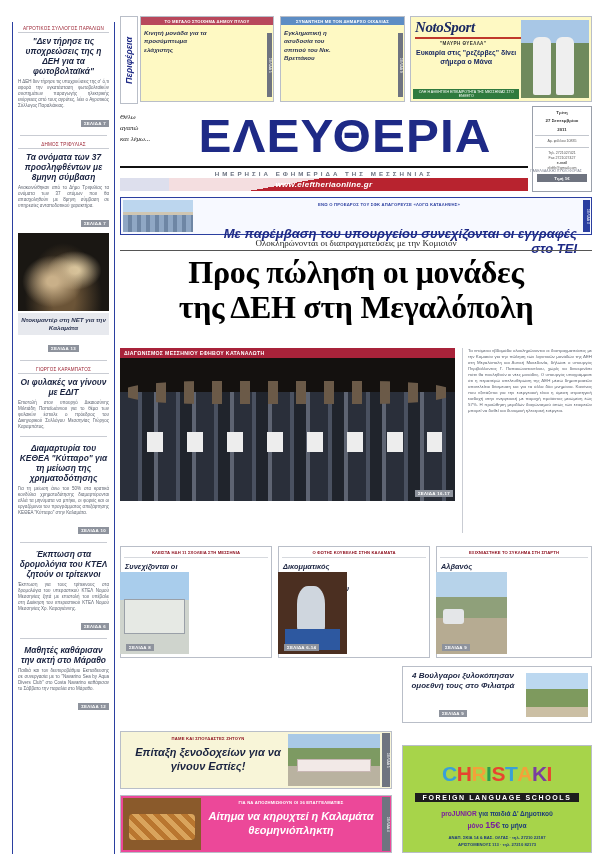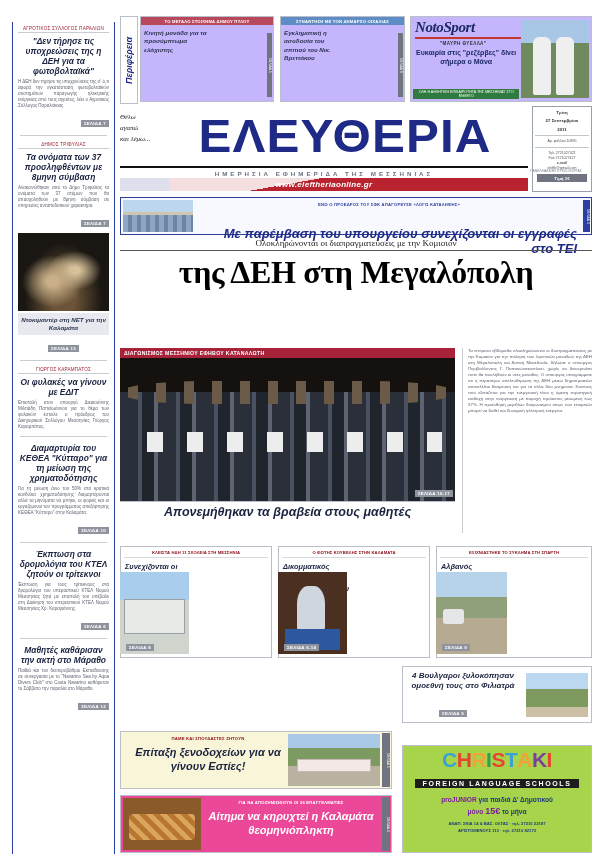--- a/index.html
+++ b/index.html
@@ -45,21 +45,21 @@
       radial-gradient(ellipse at 62% 48%, #d8c49c 0 6%, transparent 34%),
       radial-gradient(ellipse at 50% 85%, #6b5437 0 18%, transparent 60%);
   }
   .sb-cap{
     background:#e7e9ee;font-size:6.2px;line-height:8px;font-style:italic;
     font-weight:bold;color:#2a3350;text-align:center;padding:3px 2px;
   }
 
   
   .topads{position:absolute;left:120px;top:14px;width:472px;height:90px;}
-  .ad{position:absolute;box-sizing:border-box;border:1px solid #b9bec8;background:#c4b5fd;}
+  .ad{position:absolute;box-sizing:border-box;border:1px solid #b9bec8;background:#fef9c3;}
   .ad-hd{font-size:4.2px;color:#fff;text-align:center;padding:1.5px 0;letter-spacing:.2px;font-weight:bold;}
   .ad-hd.red{background:#b8485c;}
   .ad-hd.blue{background:#5d8dc4;}
   .ad-txt{
     font-size:6.2px;line-height:8.4px;font-style:italic;font-weight:bold;
     color:#2d3552;padding:4px 3px;
   }
   .ad-img{position:absolute;right:3px;top:16px;width:50%;bottom:4px;}
   .img-town{
     background:
@@ -315,21 +315,21 @@
     background:repeating-linear-gradient(45deg,#d9a45c 0 5px,#b9762f 5px 10px);
     border-radius:4px;
   }
 
   
   .christaki{
     position:absolute;left:402px;top:745px;width:190px;height:108px;
     border:1px solid #b9bec8;background:#a7d44a;box-sizing:border-box;
     text-align:center;overflow:hidden;
   }
-  .ch-logo{font-size:21px;font-weight:bold;letter-spacing:-.5px;margin-top:2px;
+  .ch-logo{font-size:21px;font-weight:bold;letter-spacing:-.5px;margin-top:16px;
     font-family:"Liberation Sans", sans-serif;}
   .ch-logo b{display:inline-block;}
   .ch-sub{
     background:#1d1d1d;color:#fff;font-size:7px;font-weight:bold;letter-spacing:1.6px;
     display:inline-block;padding:1px 8px;margin-top:1px;
   }
   .ch-line1{font-size:6.6px;color:#7a1f9e;font-weight:bold;margin-top:6px;}
   .ch-line1 em{color:#b8232f;font-style:normal;}
   .ch-line2{font-size:6.6px;color:#b8232f;font-weight:bold;margin-top:3px;}
   .ch-line2 b{color:#7a1f9e;font-size:9px;}
@@ -457,33 +457,33 @@
   <div class="bluestrip">
     <div class="bs-photo"></div>
     <div class="bs-kicker">ΕΝΩ Ο ΠΡΟΕΔΡΟΣ ΤΟΥ ΣΦΚ ΑΠΑΓΟΡΕΥΣΕ «ΛΟΓΩ ΚΑΤΑΛΗΨΗΣ»</div>
     <div class="bs-head">Με παρέμβαση του υπουργείου συνεχίζονται οι εγγραφές στο ΤΕΙ</div>
     <div class="bs-side">ΣΕΛΙΔΑ 3</div>
   </div>
 
   <div class="lead">
     <div class="lead-kicker">Ολοκληρώνονται οι διαπραγματεύσεις με την Κομισιόν</div>
     <div class="lead-head">
+      <div>Προς πώληση οι μονάδες</div>
       <div>της ΔΕΗ στη Μεγαλόπολη</div>
     </div>
   </div>
 
   <div class="leadphoto">
     <div class="lp-hd">ΔΙΑΓΩΝΙΣΜΟΣ ΜΕΣΣΗΝΙΟΥ ΕΦΗΒΟΥ ΚΑΤΑΝΑΛΩΤΗ</div>
     <div class="lp-img">
       <div class="crowd"></div>
         <div class="heads"></div>
         <div class="papers"></div>
       <div style="position:absolute;right:2px;bottom:2px;"><span class="page-ref">ΣΕΛΙΔΑ 16-17</span></div>
     </div>
-    <div class="lp-cap">Απονεμήθηκαν τα βραβεία στους μαθητές</div>
   </div>
 
   <div class="rightcol">
     <div class="rc-body blur-text">Τα επόμενα εβδομάδα ολοκληρώνονται οι διαπραγματεύσεις με την Κομισιόν για την πώληση των λιγνιτικών μονάδων της ΔΕΗ στη Μεγαλόπολη και Δυτική Μακεδονία, δήλωσε ο υπουργός Περιβάλλοντος Γ. Παπακωνσταντίνου, χωρίς να διευκρινίσει πότε θα πουληθούν οι νέες μονάδες. Ο υπουργός υπογράμμισε ότι η περαιτέρω απελευθέρωση της ΔΕΗ μέσω δημοπρασιών αποτελείται δέσμευση και για τα άλλα δύο μνημόνια. Κανένας που εξετάζεται για την ενεργειακή είναι η άμεση στρατηγική εισδοχή στην ενεργειακή με παροχή προϊόντος μειωμένη έως 57%. Η προώθηση μεριδίων διαγωνισμού όπως των εταιρειών μπορεί να δοθεί και δυναμική ηλεκτρική ενέργεια.</div>
   </div>
 
   <div class="midrow">
 
     <div class="mbox" style="left:0;width:152px;">
       <div class="mb-hd">ΚΛΕΙΣΤΑ ΗΔΗ 11 ΣΧΟΛΕΙΑ ΣΤΗ ΜΕΣΣΗΝΙΑ</div>

